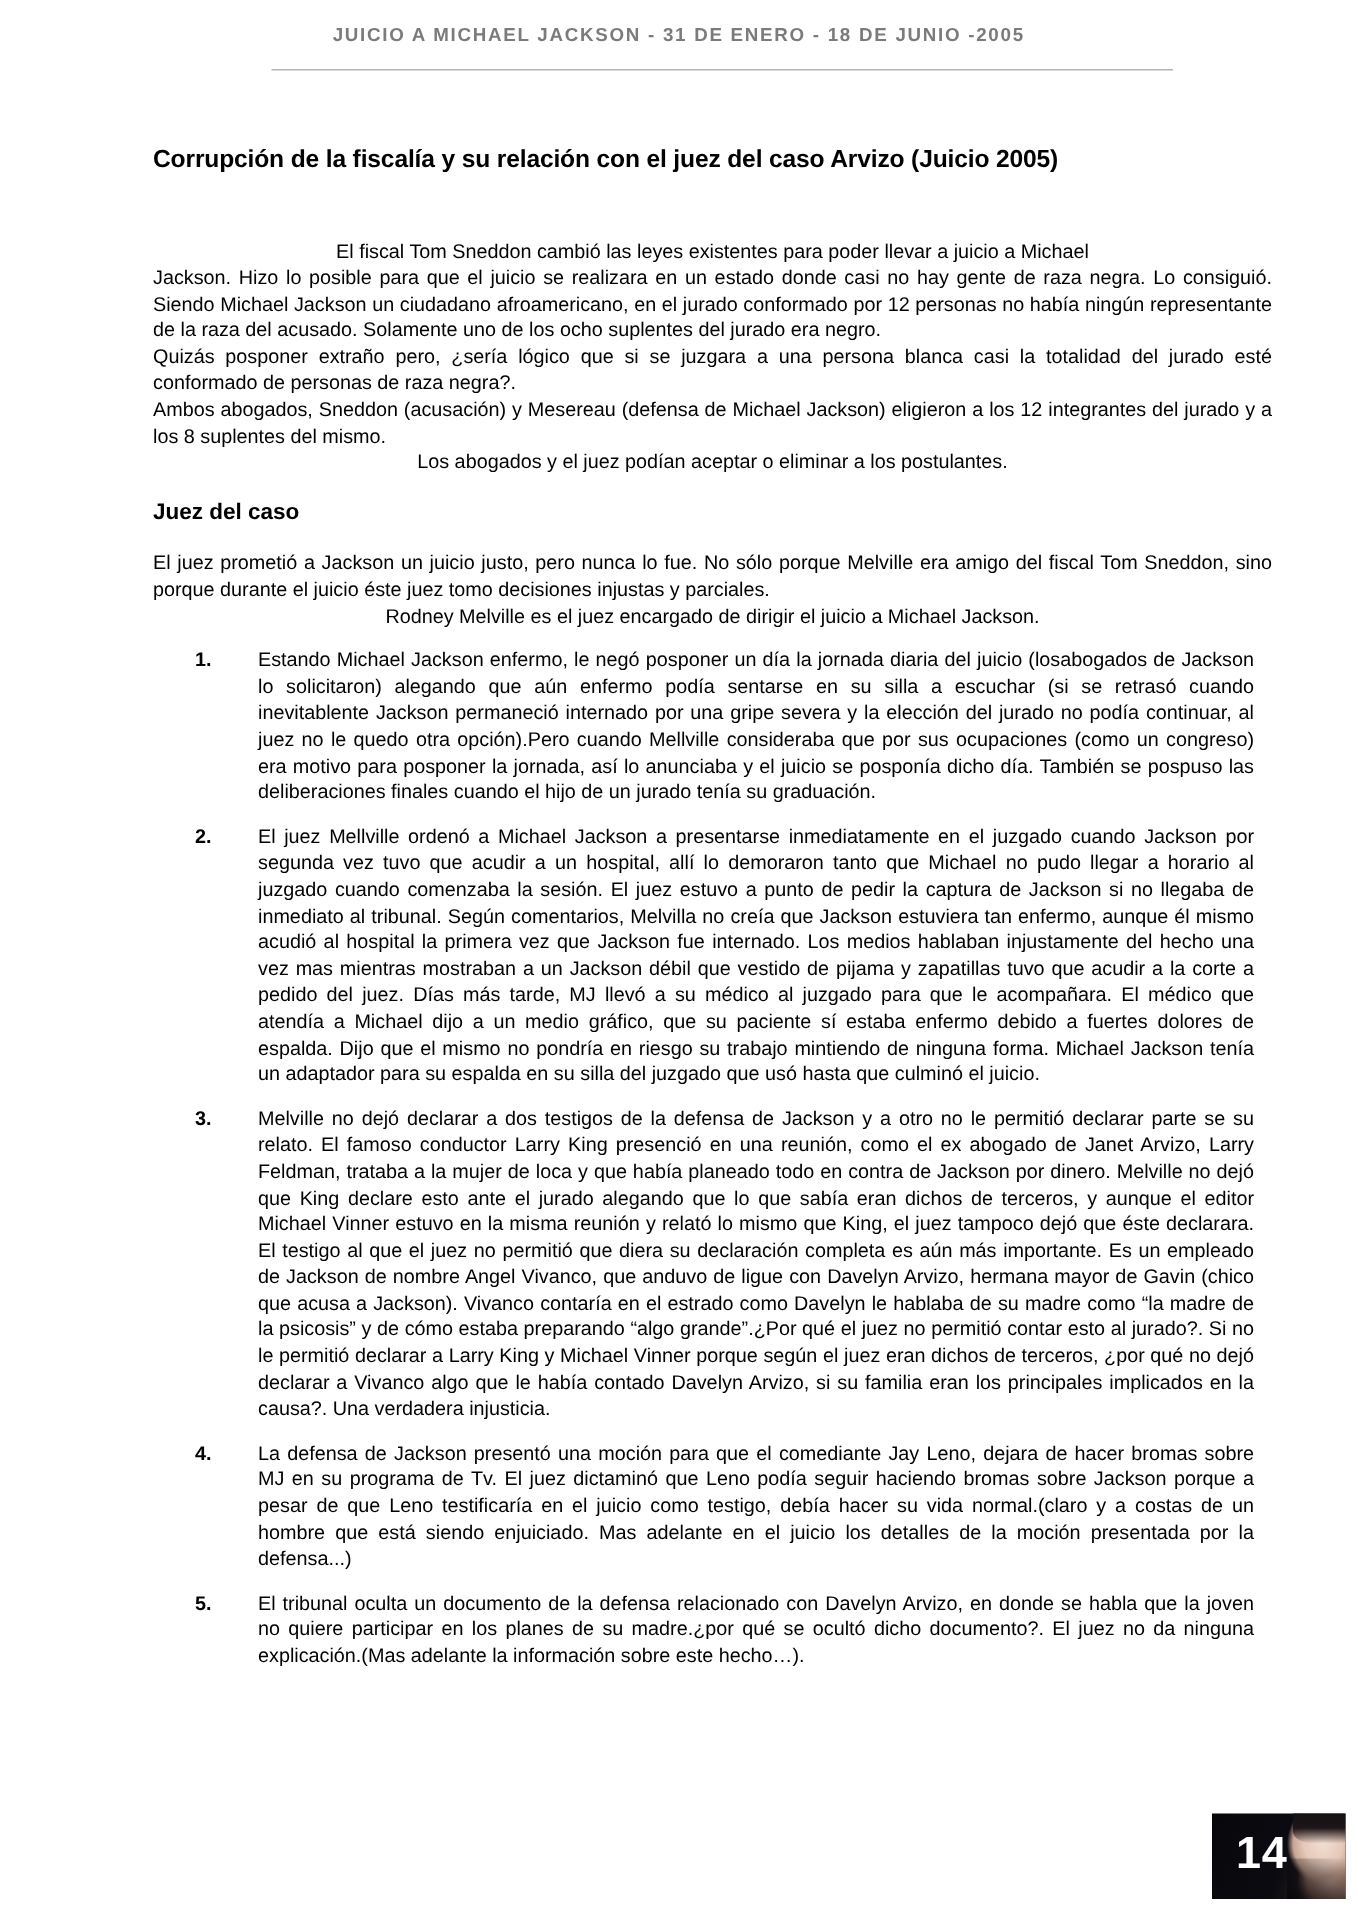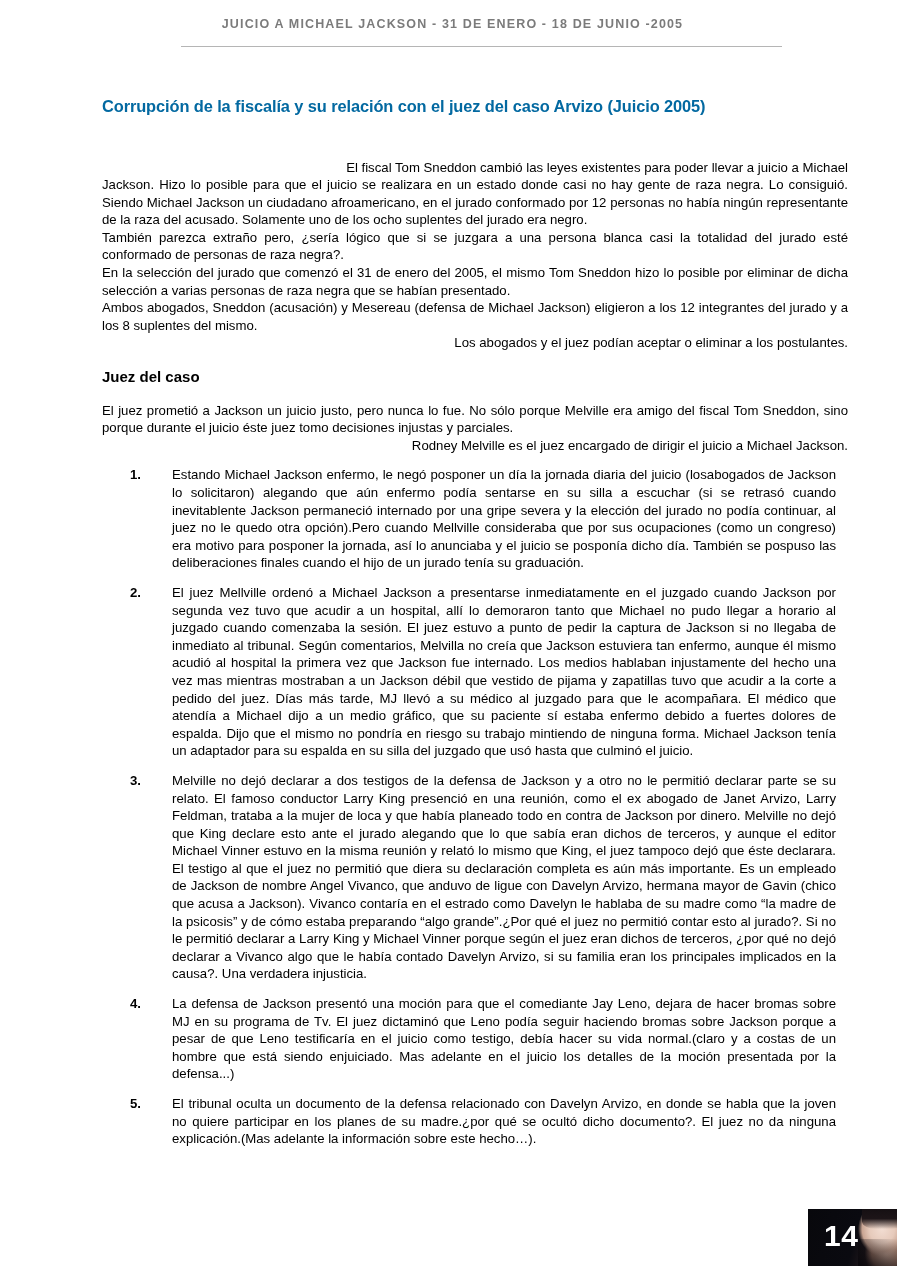--- a/index.html
+++ b/index.html
@@ -48,32 +48,32 @@
     left: 102px;
     width: 746px;
   }
 
   .doc-title {
     font-size: 16.4px;
     font-weight: bold;
     line-height: 1.25;
     letter-spacing: -0.1px;
     margin: 0 0 42px 0;
-    color: #0369a1;
+    color: #000000;
   }
 
   .para {
     font-size: 13.2px;
     line-height: 17.6px;
     margin: 0;
     text-align: justify;
     text-justify: inter-word;
     color: #000;
   }
-  .para.nojust { text-align: right; }
+  .para.nojust { text-align: center; }
 
   .section-heading {
     font-size: 15px;
     font-weight: bold;
     margin: 16px 0 16px 0;
     line-height: 17.6px;
   }
 
   
   .num-list {
@@ -158,22 +158,21 @@
   <span class="header-title">JUICIO A MICHAEL JACKSON - 31 DE ENERO  -  18 DE JUNIO -2005</span>
 </div>
 <div class="header-rule"></div>
 
 <div class="content">
 
   <div class="doc-title">Corrupción de la fiscalía y su relación con el juez del caso Arvizo (Juicio 2005)</div>
 
   <p class="para nojust">El fiscal Tom Sneddon cambió las leyes existentes para poder llevar a juicio a Michael</p>
   <p class="para">Jackson. Hizo lo posible para que el juicio se realizara en un estado donde casi no hay gente de raza negra. Lo consiguió. Siendo Michael Jackson un ciudadano afroamericano, en el jurado conformado por 12 personas no había ningún representante de la raza del acusado. Solamente uno de los ocho suplentes del jurado era negro.</p>
-  <p class="para">También parezca extraño pero, ¿sería lógico que si se juzgara a una persona blanca casi la totalidad del jurado esté conformado de personas de raza negra?.</p>
-  <p class="para">En la selección del jurado que comenzó el 31 de enero del 2005, el mismo Tom Sneddon hizo lo posible por eliminar de dicha selección a varias personas de raza negra que se habían presentado.</p>
+  <p class="para">Quizás posponer extraño pero, ¿sería lógico que si se juzgara a una persona blanca casi la totalidad del jurado esté conformado de personas de raza negra?.</p>
   <p class="para">Ambos abogados, Sneddon (acusación) y Mesereau (defensa de Michael Jackson) eligieron   a los 12 integrantes del jurado y a los 8 suplentes del mismo.</p>
   <p class="para nojust">Los abogados y el juez podían aceptar o eliminar a los postulantes.</p>
 
   <div class="section-heading">Juez del caso</div>
 
   <p class="para">El juez prometió a Jackson un juicio justo, pero nunca lo fue. No sólo porque Melville era amigo del fiscal Tom Sneddon, sino porque durante el juicio éste juez tomo decisiones injustas y parciales.</p>
   <p class="para nojust">Rodney Melville es el juez encargado de dirigir el juicio a Michael Jackson.</p>
 
   <ol class="num-list">
 

